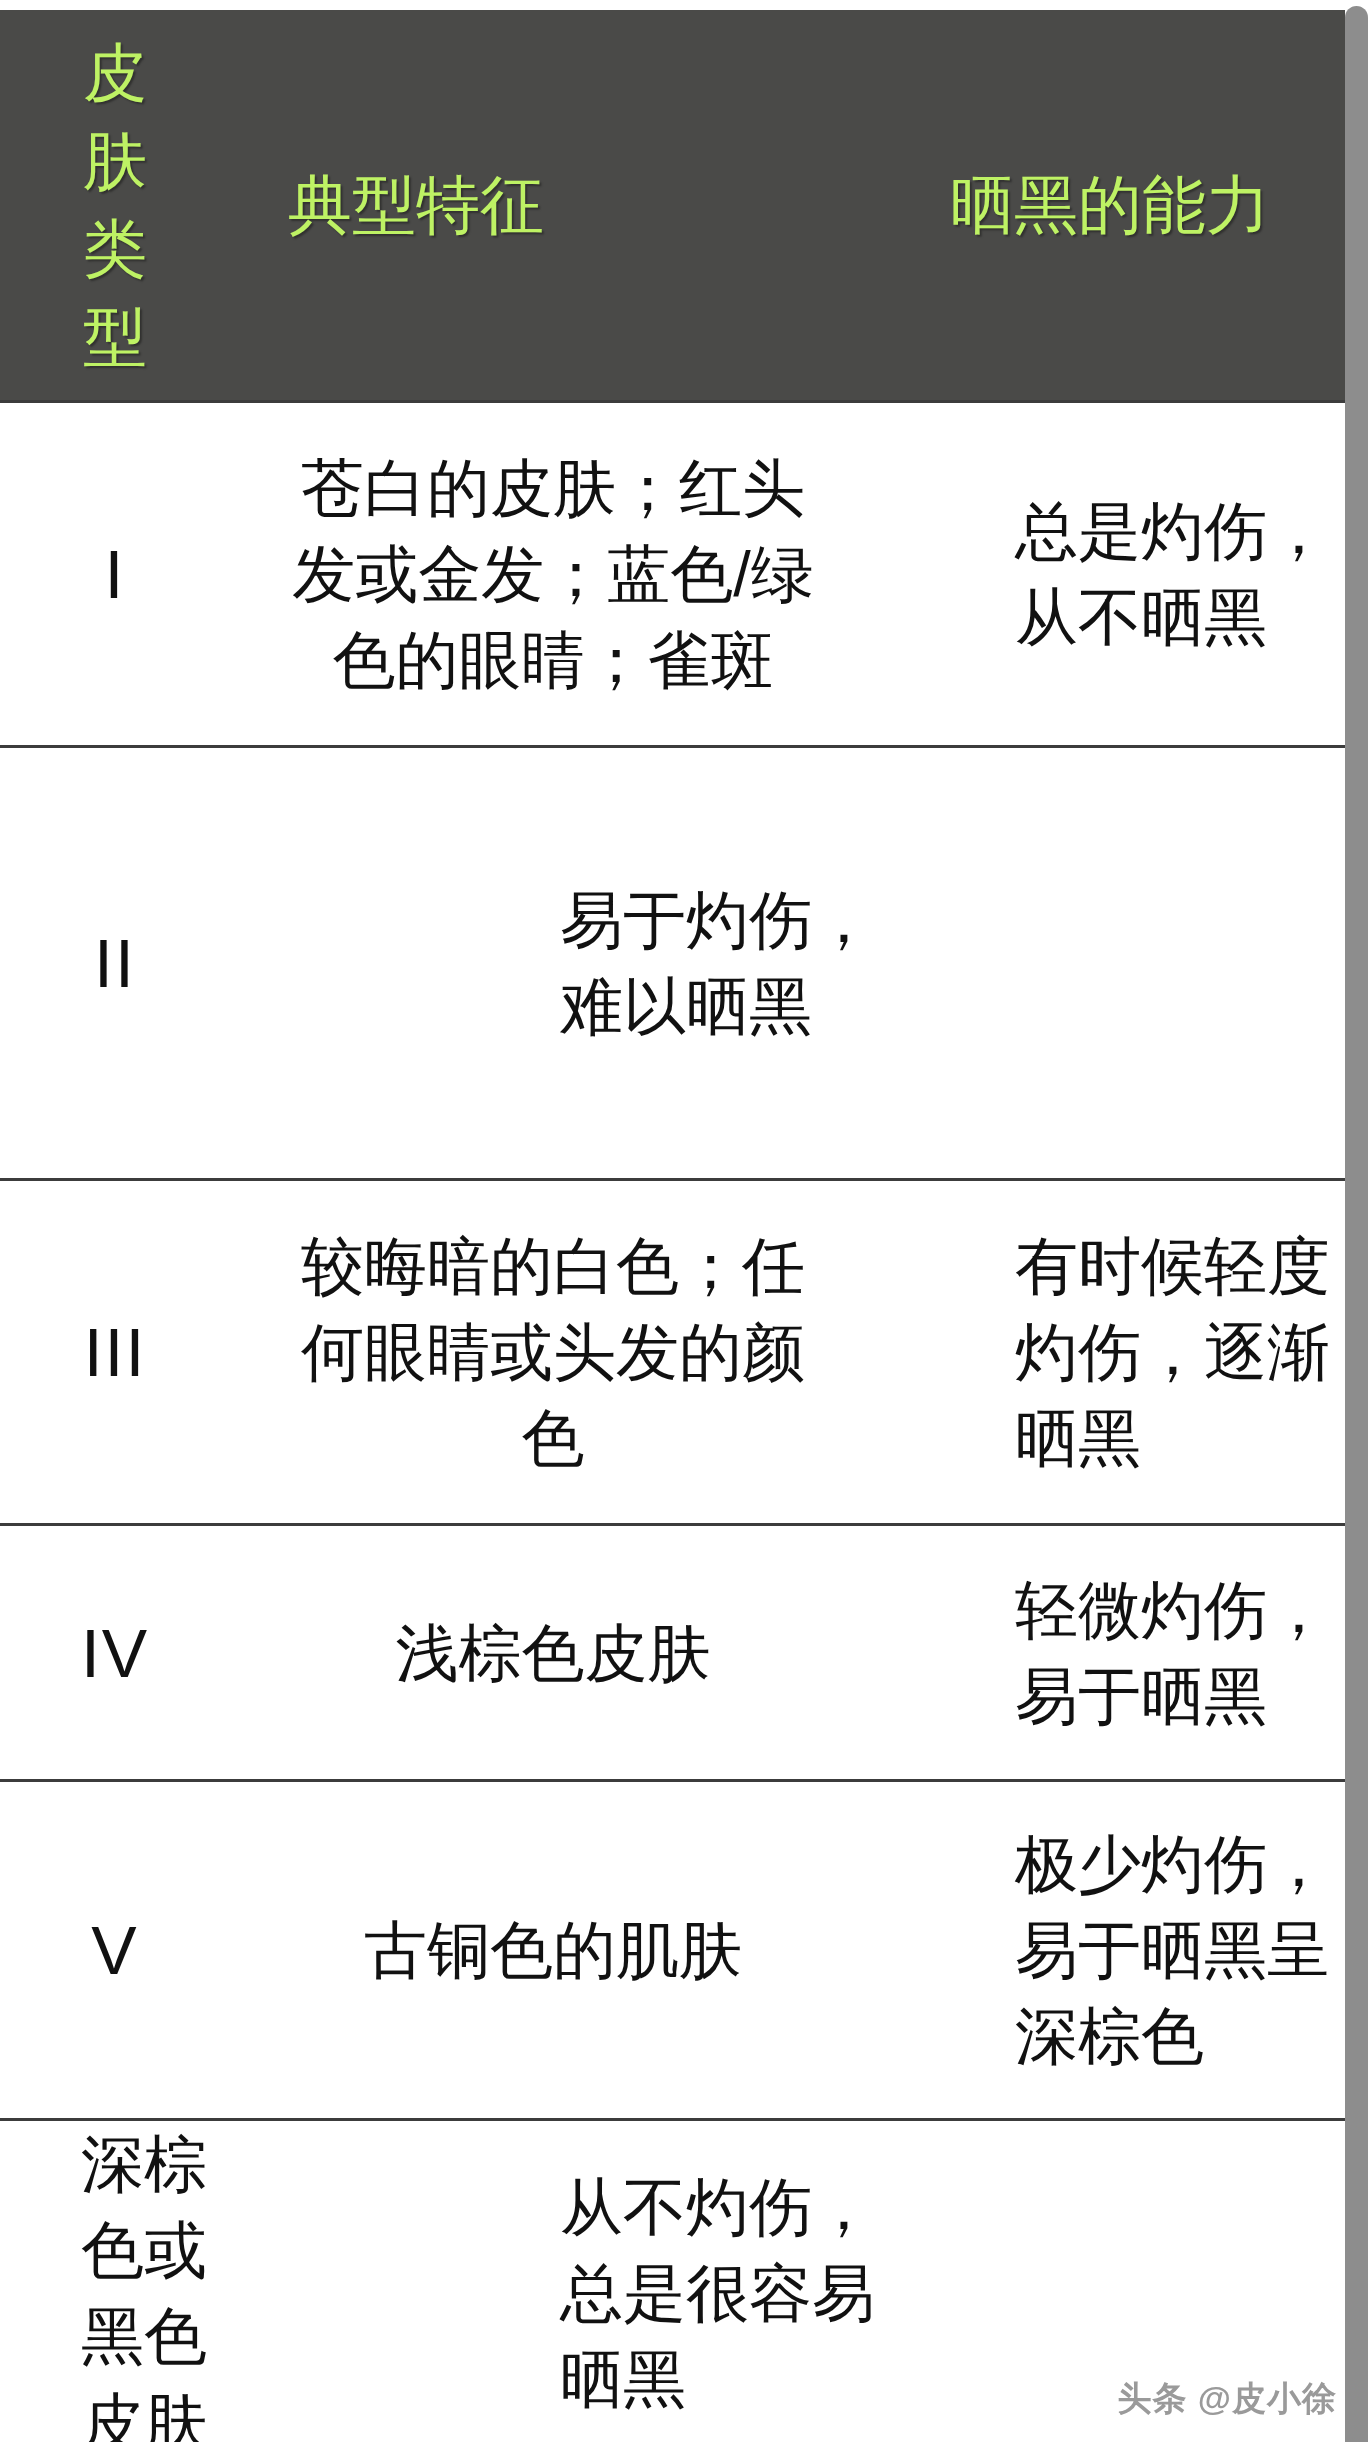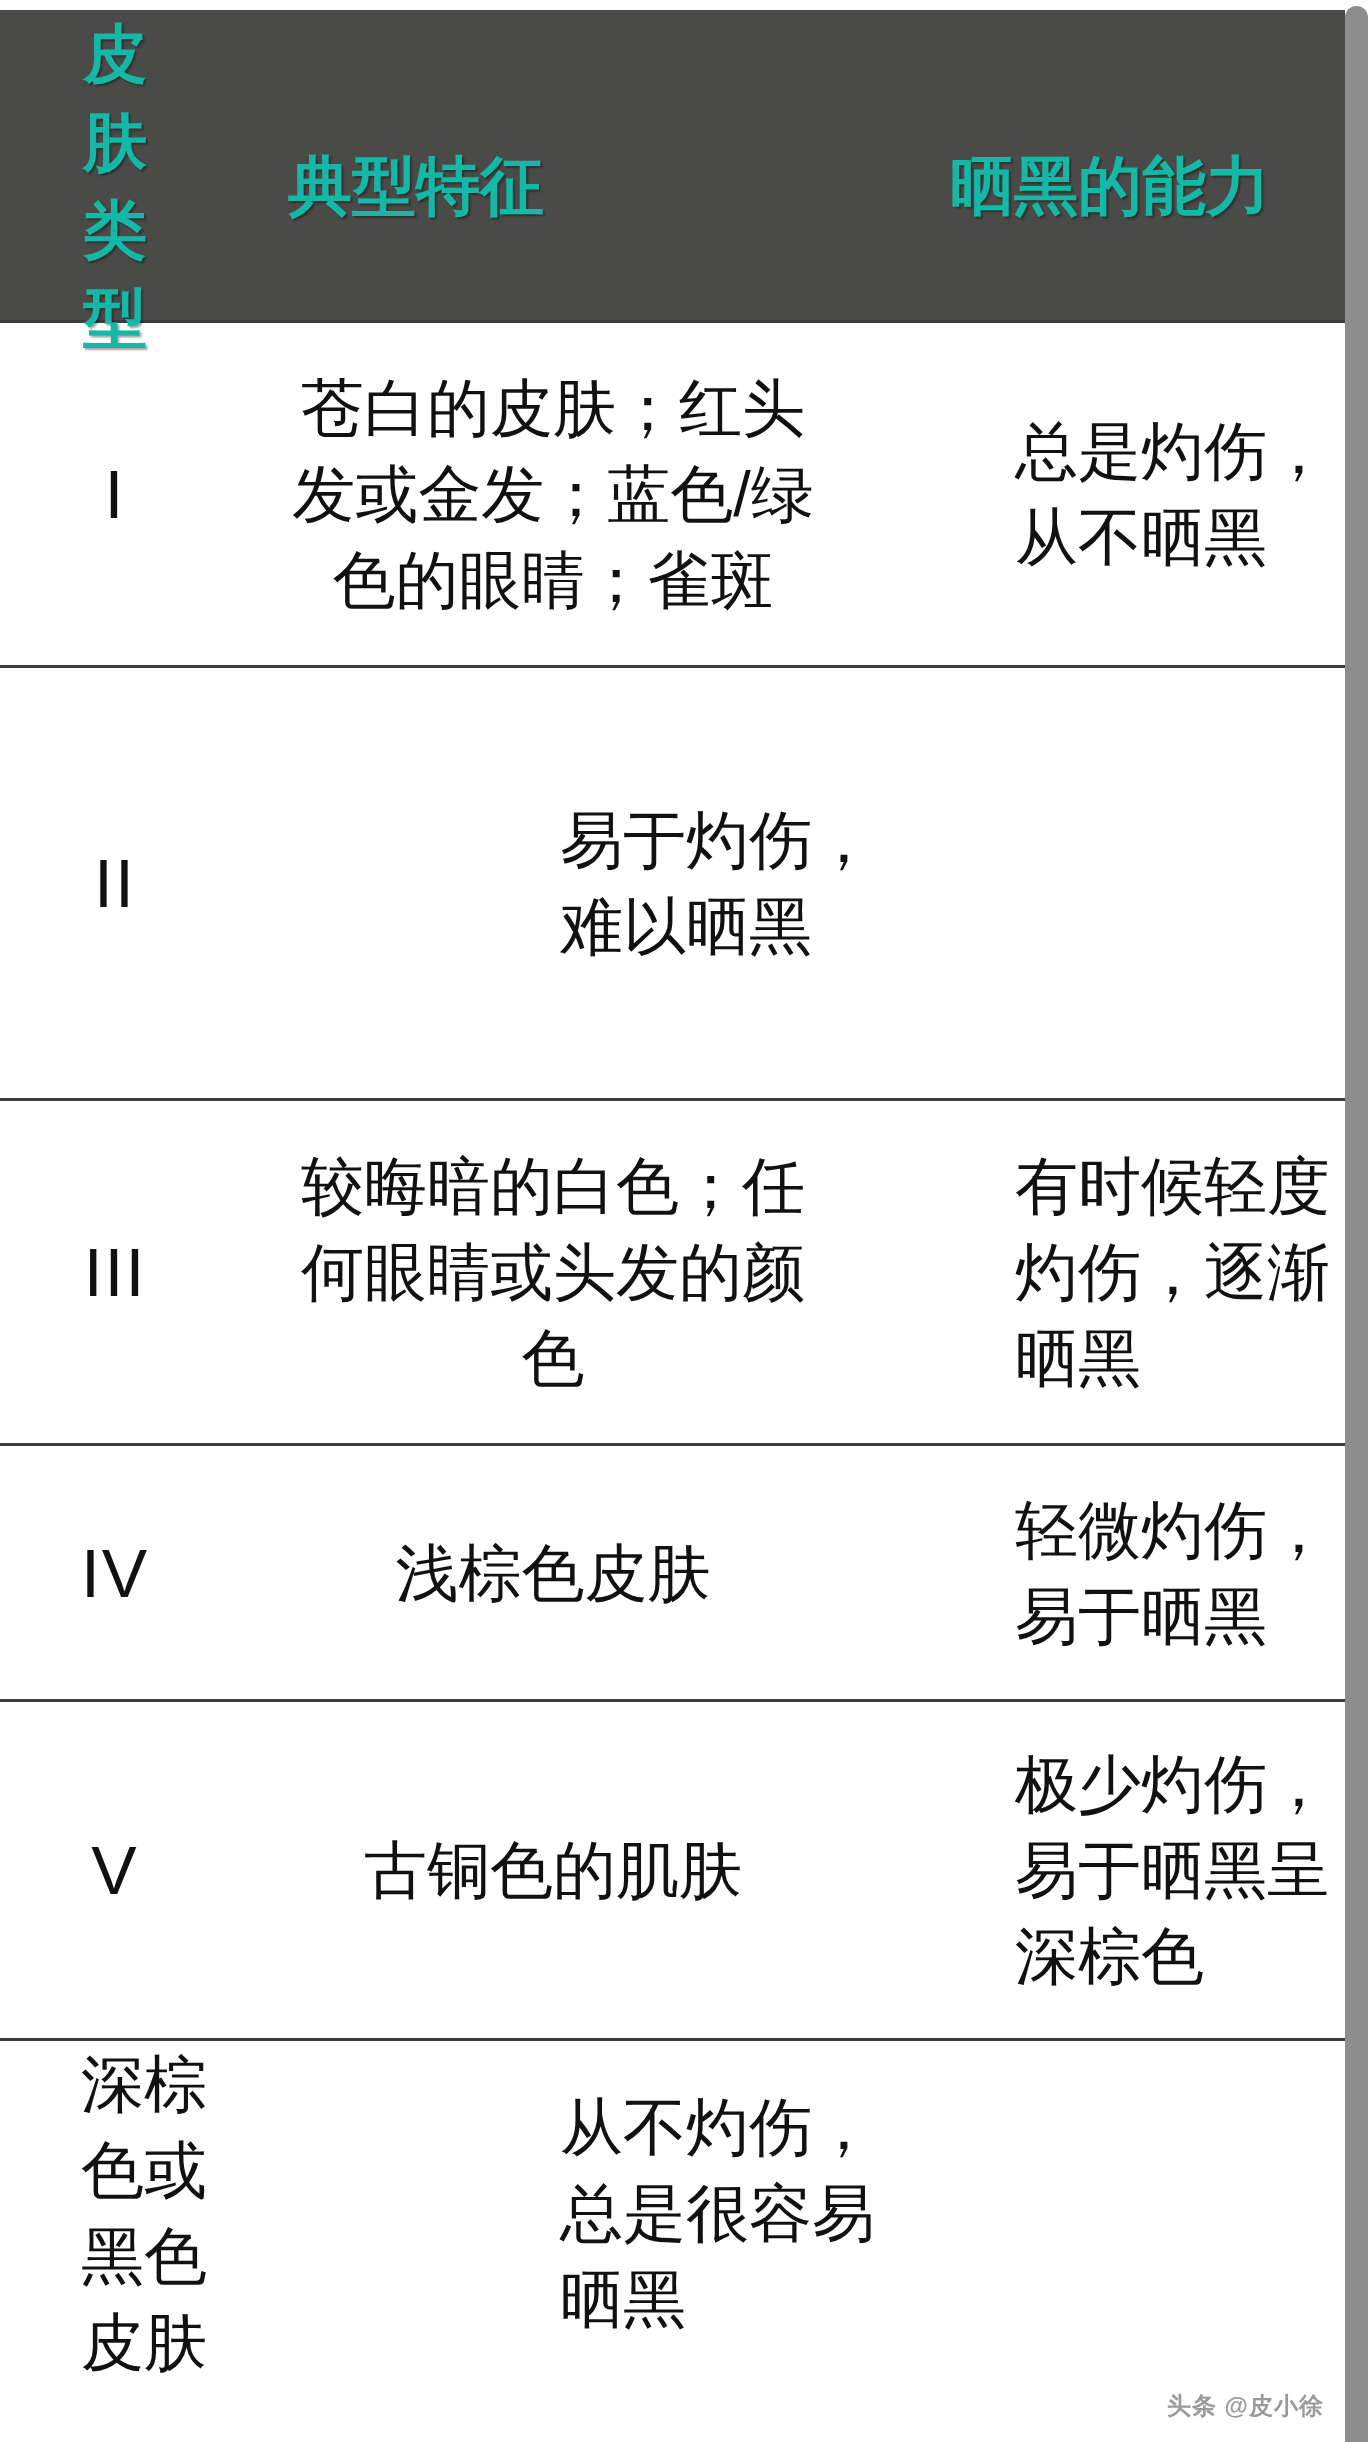--- a/index.html
+++ b/index.html
@@ -29,24 +29,24 @@
   .table-wrap { width: 1345px; }
 
   .row {
     display: grid;
     grid-template-columns: 230px 660px 1fr;
     box-sizing: border-box;
   }
 
   
   .header-row {
-    height: 310px;
+    height: 390px;
     background: #4a4a48;
-    color: #14b8a6;
-    font-weight: bold;
+    color: #bef264;
+    font-weight: normal;
     font-size: 64px;
   }
   .header-row .cell { display: flex; align-items: center; }
   .cell-type-h { justify-content: center; }
   .vertical-label {
     width: 1em;
     word-break: break-all;
     line-height: 88px;
     text-align: center;
     text-shadow: 2px 2px 2px rgba(0,0,0,0.35);
@@ -76,23 +76,23 @@
     letter-spacing: 2px;
   }
   .cell-feat { padding-left: 58px; }
   .cell-feat .txt { width: 530px; word-break: break-all; text-align: center; }
   .cell-abil { padding-left: 60px; justify-content: flex-end; }
   .cell-abil .txt { width: 330px; word-break: break-all; }
 
   
   .watermark {
     position: absolute;
-    right: 44px;
+    right: 31px;
     bottom: 20px;
-    font-size: 24px;
+    font-size: 34px;
     font-weight: bold;
     color: #9a9a9a;
     text-shadow: 2px 2px 0 #ffffff;
     letter-spacing: 1px;
   }
 </style>
 </head>
 <body>
 
 <div class="page">

